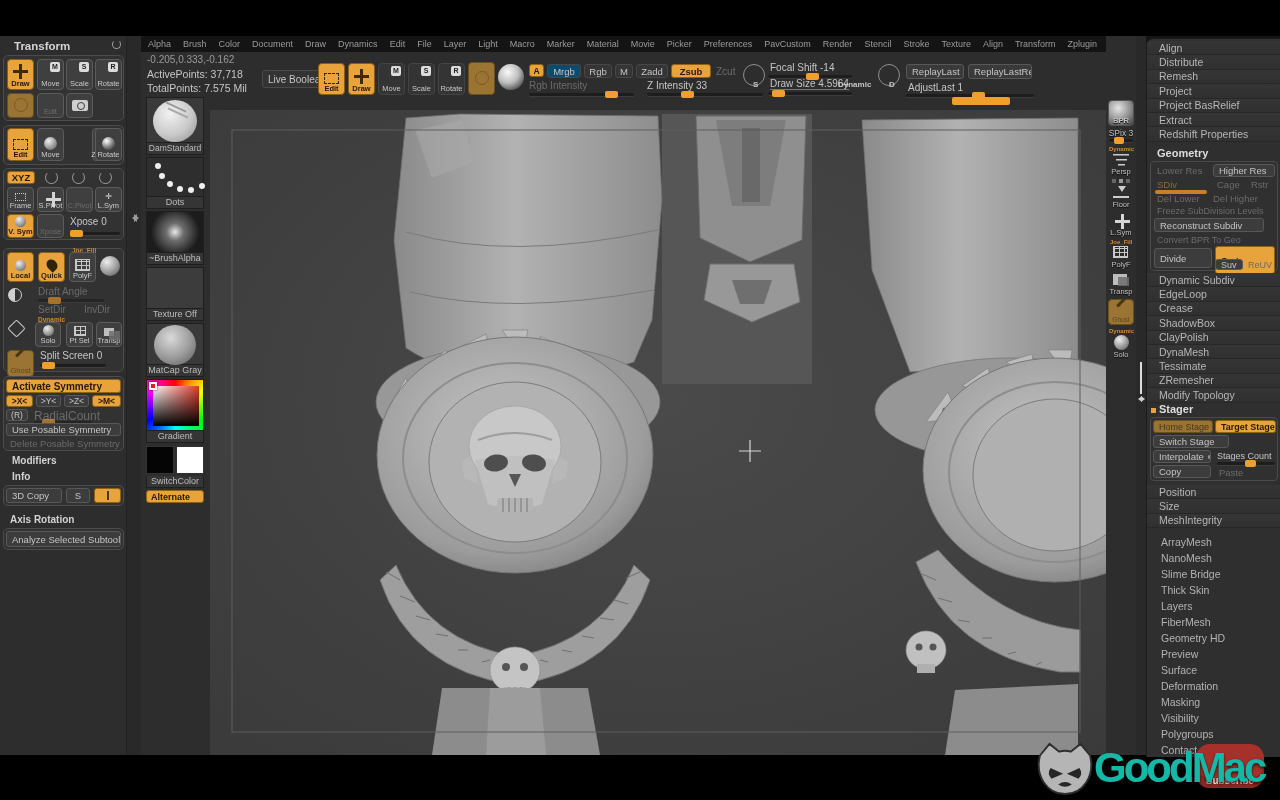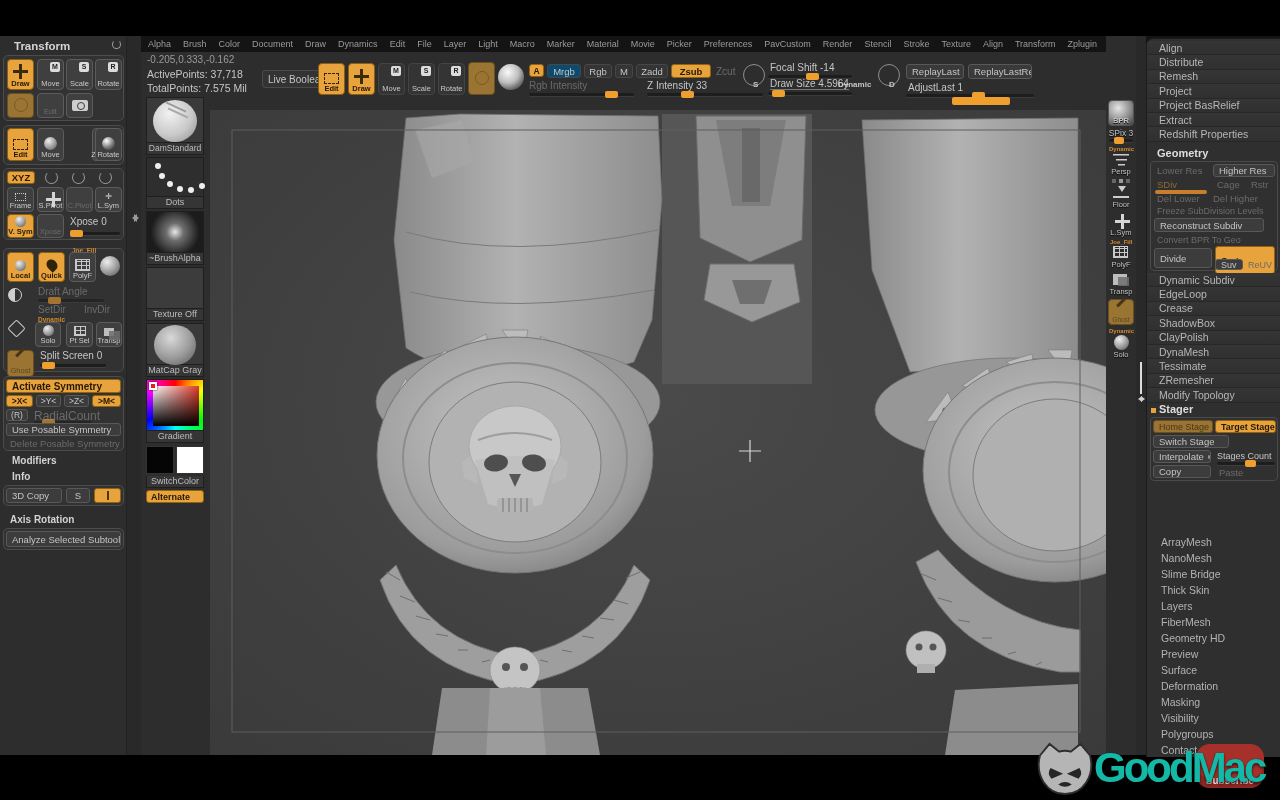--- a/index.html
+++ b/index.html
@@ -634,20 +634,25 @@
       <span style="width:4px;height:4px;border-radius:50%;background:#999;margin-left:4px;"></span>
     </div>
     <span class="lbl" style="left:66px;top:33px;font-size:9px;">Stages Count</span>
     <div class="track" style="left:66px;top:44px;width:58px;">
       <div class="nub" style="left:28px;width:11px;"></div>
     </div>
     <div class="pill left" style="left:2px;top:47px;width:58px;height:13px;">Copy</div>
     <span class="lbl dim" style="left:68px;top:49px;font-size:9.5px;">Paste</span>
   </div>
 
+  <div style="position:absolute;left:0;top:446px;width:134px;">
+      <div class="rp-item">Position</div>
+      <div class="rp-item">Size</div>
+      <div class="rp-item">MeshIntegrity</div>
+    </div>
 
   <div style="position:absolute;left:0;top:495px;width:134px;">
       <div class="rp-item2">ArrayMesh</div>
       <div class="rp-item2">NanoMesh</div>
       <div class="rp-item2">Slime Bridge</div>
       <div class="rp-item2">Thick Skin</div>
       <div class="rp-item2">Layers</div>
       <div class="rp-item2">FiberMesh</div>
       <div class="rp-item2">Geometry HD</div>
       <div class="rp-item2">Preview</div>

